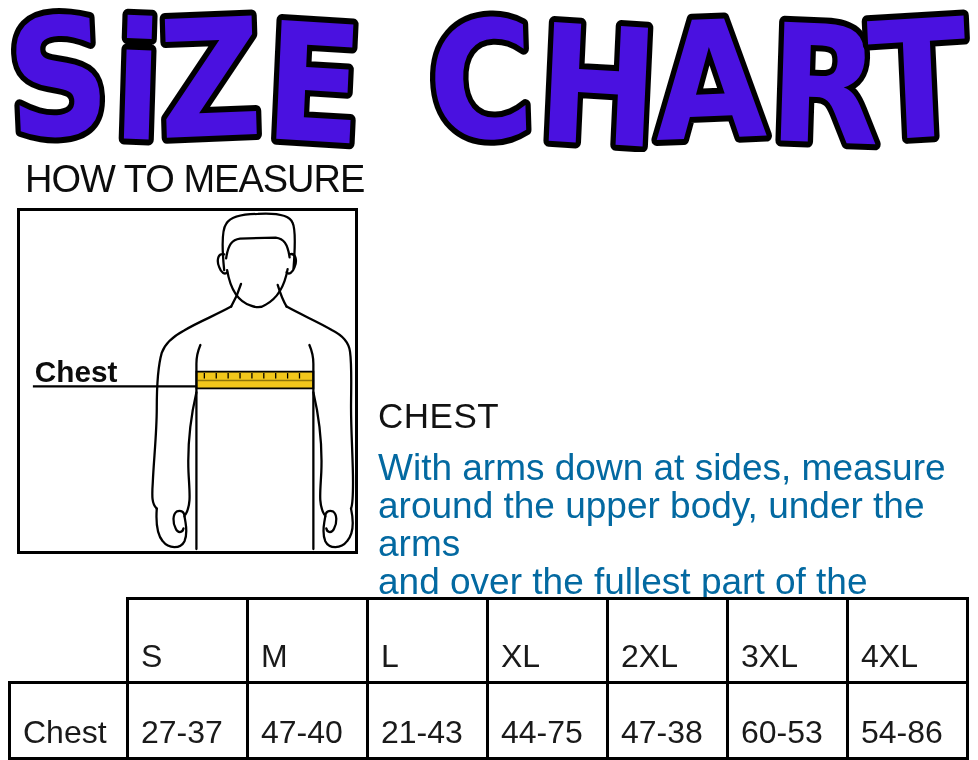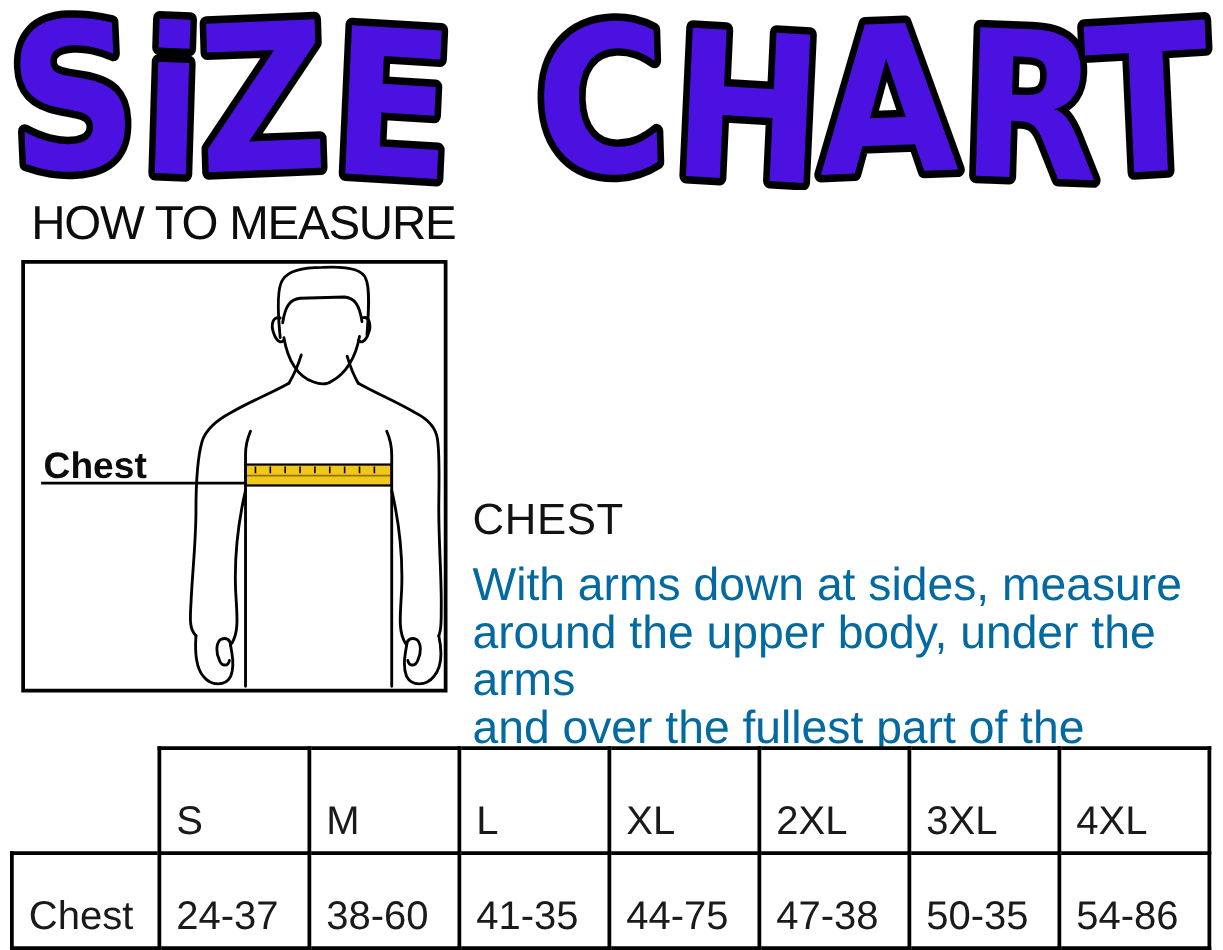--- a/index.html
+++ b/index.html
@@ -111,22 +111,22 @@
     <td class="col-size">S</td>
     <td class="col-size">M</td>
     <td class="col-size">L</td>
     <td class="col-size">XL</td>
     <td class="col-size">2XL</td>
     <td class="col-size">3XL</td>
     <td class="col-size">4XL</td>
   </tr>
   <tr class="val">
     <td class="col-label">Chest</td>
-    <td class="col-size">24-37</td>
-    <td class="col-size">38-60</td>
-    <td class="col-size">41-35</td>
+    <td class="col-size">27-37</td>
+    <td class="col-size">47-40</td>
+    <td class="col-size">21-43</td>
     <td class="col-size">44-75</td>
     <td class="col-size">47-38</td>
-    <td class="col-size">50-35</td>
+    <td class="col-size">60-53</td>
     <td class="col-size">54-86</td>
   </tr>
 </tbody>
   </table>
 
 </body></html>

